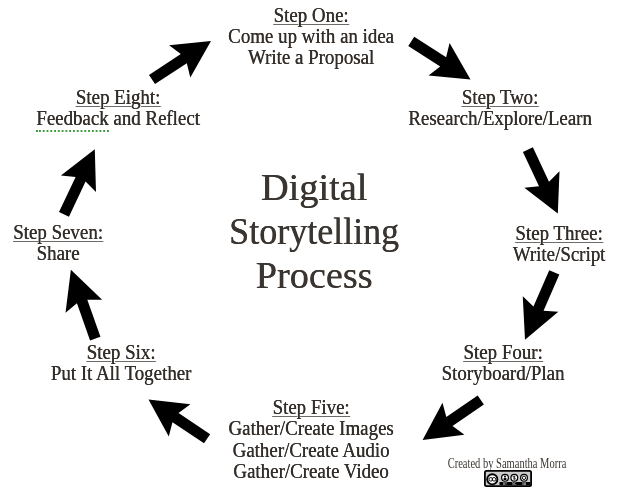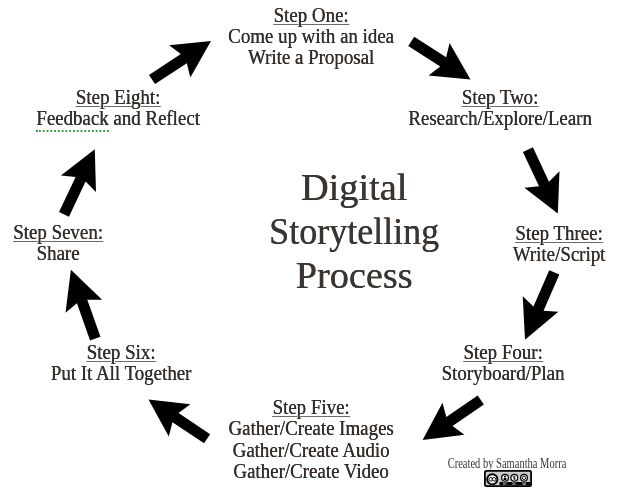--- a/index.html
+++ b/index.html
@@ -1,18 +1,18 @@
 <!DOCTYPE html>
 <html><head><meta charset="utf-8"><style>
 html,body{margin:0;padding:0;}
 body{width:620px;height:496px;position:relative;background:#fff;font-family:"Liberation Serif",serif;color:#3c3733;overflow:hidden;}
 .step{position:absolute;text-align:center;white-space:nowrap;font-size:20px;line-height:21.3px;transform:translateX(-50%) scaleX(0.945);color:#332e2a;text-shadow:0.3px 0 0 #332e2a;}
 .h{text-decoration:underline;text-decoration-thickness:1.3px;text-underline-offset:1.5px;text-decoration-color:#6e6a66;}
 .fb{border-bottom:2.4px dotted #3f9e3f;padding-bottom:0.8px;}
-#title{position:absolute;left:314px;top:165.1px;transform:translateX(-50%);font-size:38.3px;line-height:44px;text-align:center;white-space:nowrap;color:#3a3530;text-shadow:0.4px 0 0 #3a3530;margin-left:40px;}
+#title{position:absolute;left:314px;top:165.1px;transform:translateX(-50%);font-size:38.3px;line-height:44px;text-align:center;white-space:nowrap;color:#3a3530;text-shadow:0.4px 0 0 #3a3530;}
 #title .sq{display:inline-block;transform:scaleX(0.94);}
 #credit{position:absolute;left:507px;top:456.6px;transform:translateX(-50%) scaleX(0.75);font-size:14px;line-height:14px;color:#3c3733;white-space:nowrap;}
 #arrows{position:absolute;left:0;top:0;}
 #ccbadge{position:absolute;left:484px;top:470px;}
 </style></head><body>
 <svg id="arrows" width="620" height="496" viewBox="0 0 620 496">
 <defs>
       <path id="ar" d="M0,0 L-37.4,-19.4 L-32.5,-5.5 L-70.5,-5.5 L-70.5,5.5 L-32.5,5.5 L-37.4,19.4 Z" fill="#000"></path>
     </defs>
 <use href="#ar" transform="translate(211,40.9) rotate(-33.2)"></use>

